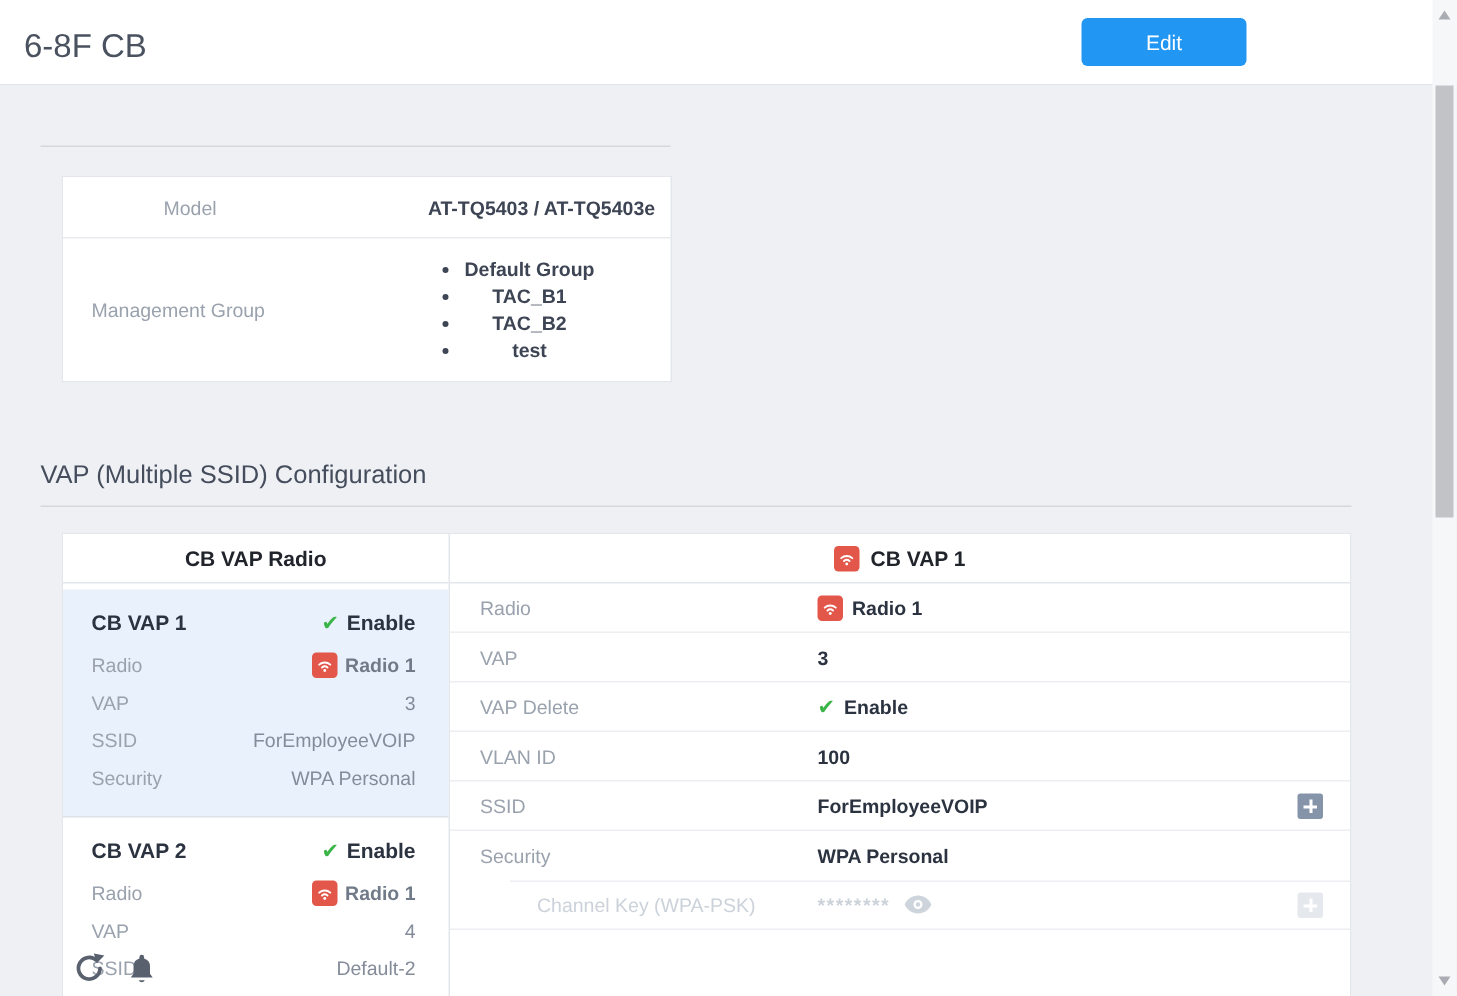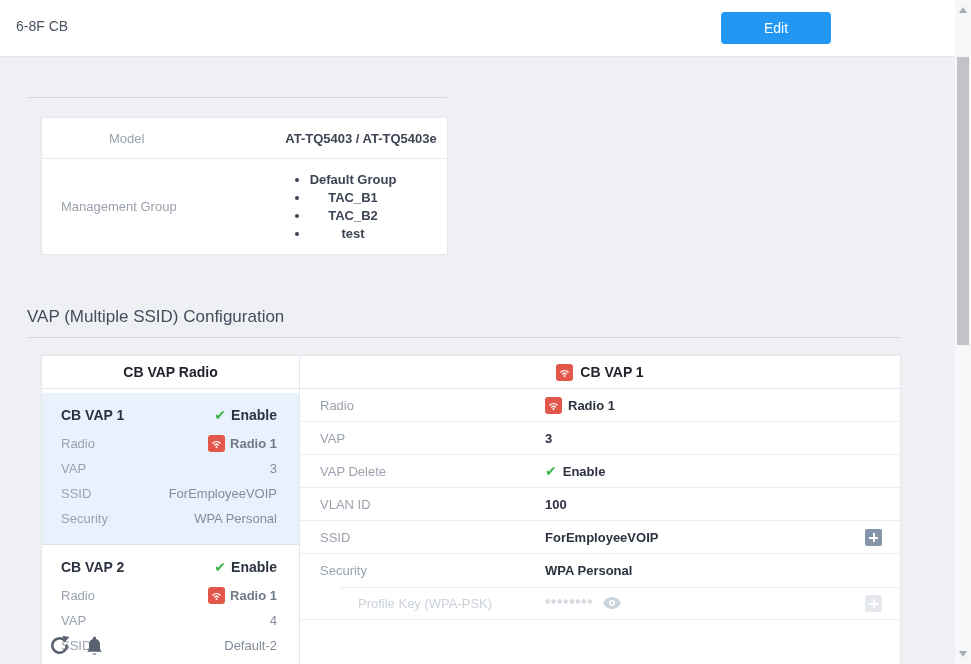--- a/index.html
+++ b/index.html
@@ -2,21 +2,21 @@
 <html><head>
 <meta charset="utf-8">
 <style>
   * { margin:0; padding:0; box-sizing:border-box; }
   html,body { width:971px; height:664px; overflow:hidden;
     font-family:"Liberation Sans","DejaVu Sans",sans-serif; background:#eef0f4; color:#3d4453; }
 
   
   .topbar { position:absolute; top:0; left:0; width:971px; height:57px;
     background:#fff; border-bottom:1px solid #e2e5ea; z-index:5; }
-  .page-title { position:absolute; left:16px; top:18px; font-size:14px; color:#4a5260; }
+  .page-title { position:absolute; left:16px; top:18px; font-size:22px; color:#4a5260; }
   .btn { position:absolute; top:12px; width:110px; height:32px; border:none; border-radius:4px;
     color:#fff; font-size:14px; font-family:inherit; cursor:pointer; }
   .btn-edit { left:721px; background:#2196f3;text-align:center; }
   .btn-delete { left:841px; background:#b1b3b5; }
 
   
   .scrollbar { position:absolute; right:0; top:0; width:16px; height:664px; background:#f6f7f8; z-index:6; }
   .sb-thumb { position:absolute; left:2px; top:57px; width:12px; height:288px; background:#c1c3c7; }
   .sb-arrow { position:absolute; left:4px; width:0; height:0; border-left:4px solid transparent; border-right:4px solid transparent; }
   .sb-up { top:7px; border-bottom:6px solid #a9adb3; }
@@ -253,21 +253,21 @@
           <div class="dvalue">ForEmployeeVOIP</div>
           <button class="plus-btn"></button>
         </div>
 
         <div class="drow drow-security">
           <div class="dlabel">Security</div>
           <div class="dvalue">WPA Personal</div>
         </div>
 
         <div class="drow drow-sub">
-          <div class="dlabel">Profile Key (WPA-PSK)</div>
+          <div class="dlabel">Channel Key (WPA-PSK)</div>
           <div class="dvalue">
             <span>********</span>
             <span class="eye-icon">
               <svg viewBox="0 0 24 16">
                   <path d="M12 0C6.5 0 2.1 3.5 0 8c2.1 4.5 6.5 8 12 8s9.9-3.5 12-8c-2.1-4.5-6.5-8-12-8z" fill="#cdd4dc"></path>
                   <circle cx="12" cy="8" r="4" fill="#fff"></circle>
                   <circle cx="12" cy="8" r="2" fill="#cdd4dc"></circle>
                 </svg>
             </span>
           </div>

